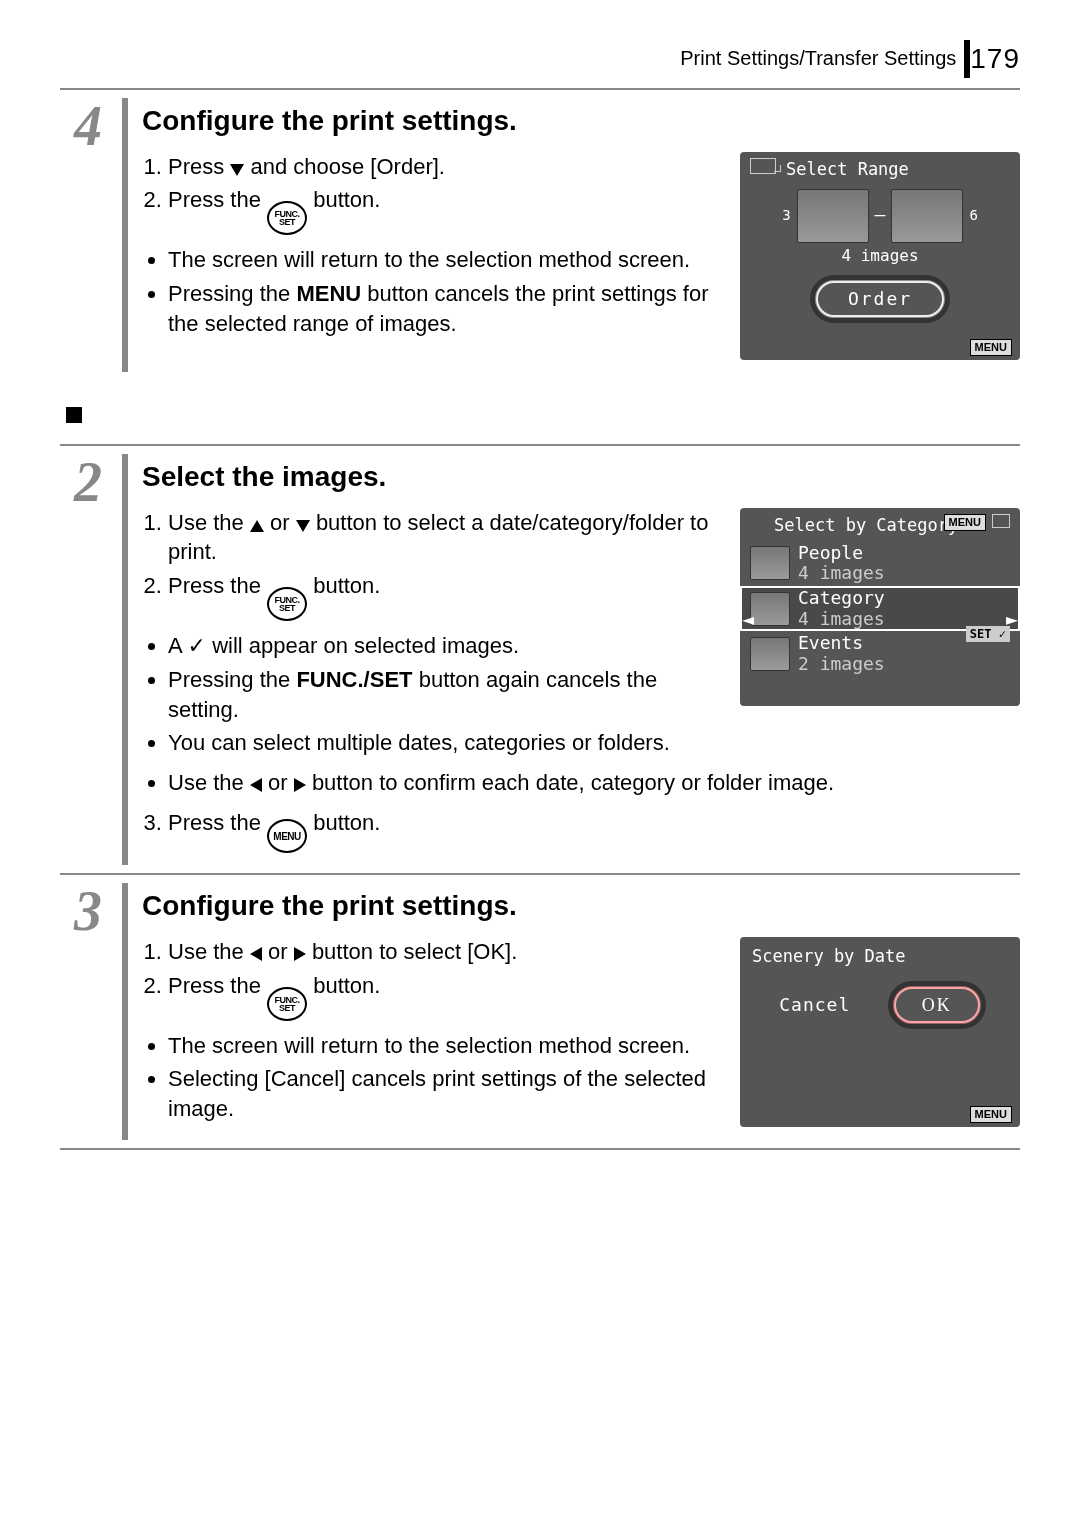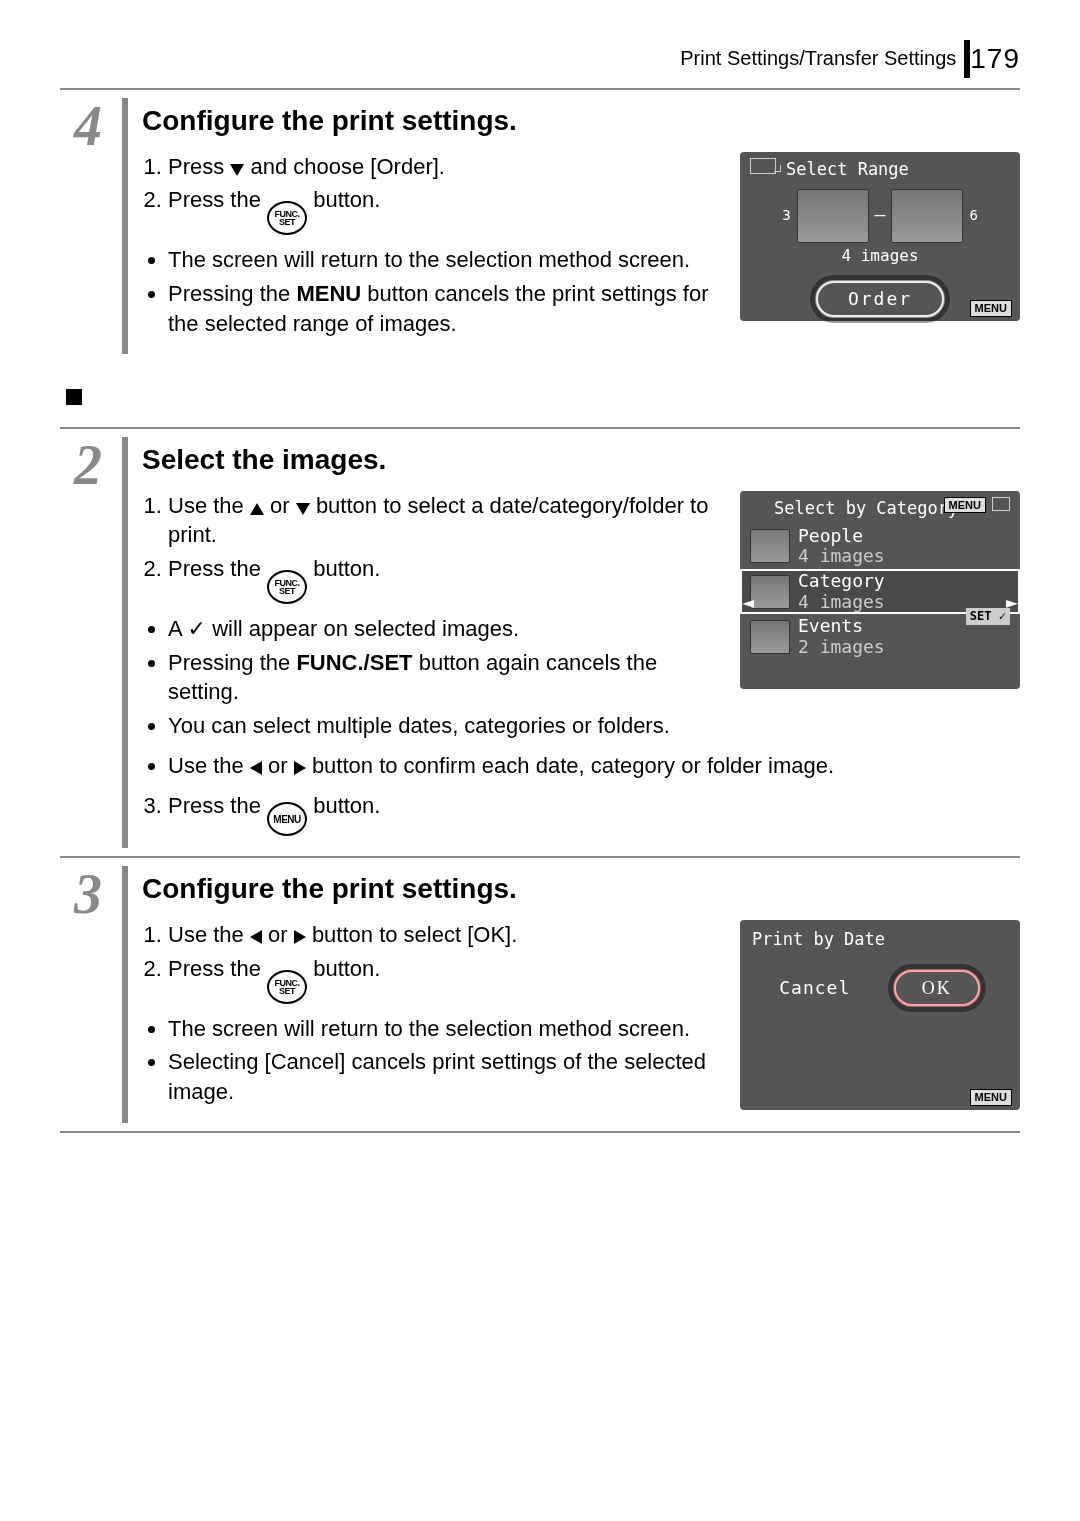--- a/index.html
+++ b/index.html
@@ -65,21 +65,21 @@
 
   
   .cam {
     background: #555;
     color: #ddd;
     border-radius: 4px;
     font-family: "Lucida Console", monospace;
     font-size: 18px;
     position: relative;
   }
-  .cam1 { width: 280px; height: 169px; }
+  .cam1 { width: 280px; height: 208px; }
   .cam2 { width: 280px; height: 198px; }
   .cam3 { width: 280px; height: 190px; }
   .cam-title { padding: 6px 10px 4px 46px; color:#fff; font-size:17px;}
   .cam-icon-br {
     position:absolute; top:6px; left:10px; width:26px; height:16px; border:1px solid #ccc;
   }
   .cam-icon-br::after{
     content:""; position:absolute; right:-6px; top:6px; width:6px; height:6px; border:1px solid #ccc; border-left:none; border-top:none;
   }
 
@@ -346,21 +346,21 @@
             <span> button.</span>
           </li>
         </ol>
         <ul>
           <li>The screen will return to the selection method screen.</li>
           <li>Selecting [Cancel] cancels print settings of the selected image.</li>
         </ul>
       </div>
 
       <div class="cam cam3">
-        <div class="cam3-title">Print by Date</div>
+        <div class="cam3-title">Scenery by Date</div>
         <div class="cam3-btns">
           <span class="cam3-cancel">Cancel</span>
           <span class="cam3-ok">OK</span>
         </div>
         <span class="menu-tag">MENU</span>
       </div>
     </div>
   </div>
 </div>
 

